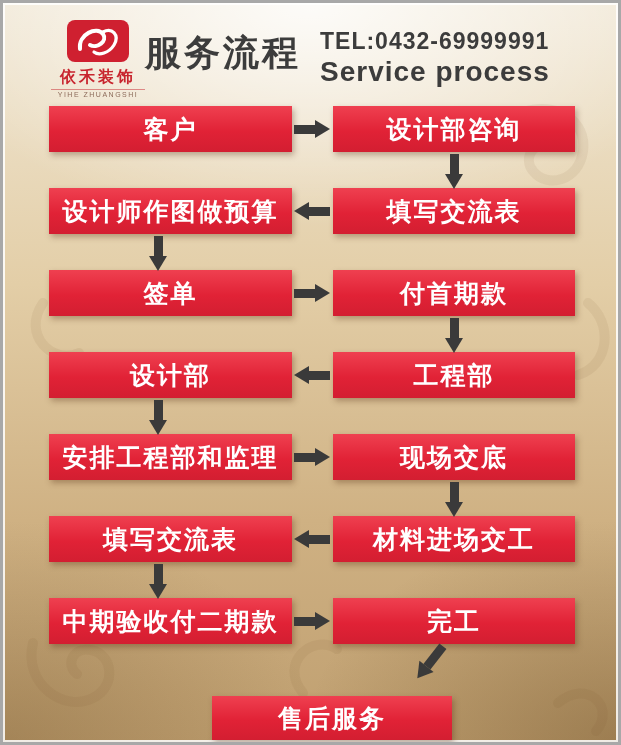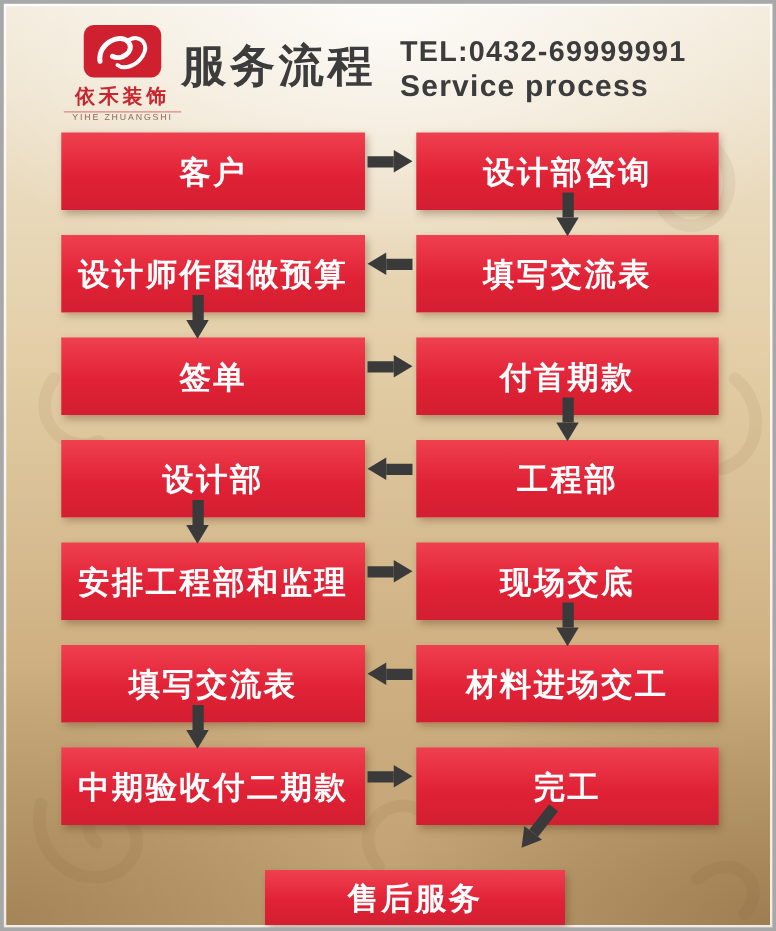--- a/index.html
+++ b/index.html
@@ -20,25 +20,25 @@
   .ornaments{position:absolute;left:0;top:0;width:621px;height:745px;pointer-events:none;}
 
   
   .logo{position:absolute;left:48px;top:16px;width:94px;text-align:center;}
   .logo-rect{display:block;margin:0 auto;}
   .brand-cn{margin-top:4px;font-size:16px;font-weight:bold;color:#c8252e;letter-spacing:3px;}
   .brand-en{margin-top:1px;font-size:7px;color:#8d6b5a;letter-spacing:1.5px;border-top:1px solid rgba(200,37,46,.5);padding-top:1px;}
   .title{position:absolute;left:142px;top:26px;font-size:36px;font-weight:bold;color:#3c3c3c;letter-spacing:3px;}
   .contact{position:absolute;left:317px;top:25px;color:#3c3c3c;}
   .tel{font-size:23px;font-weight:bold;letter-spacing:1px;}
-  .subtitle{font-size:24px;font-weight:600;letter-spacing:1px;margin-top:1px;}
+  .subtitle{font-size:28px;font-weight:600;letter-spacing:1px;margin-top:1px;}
 
   
   .node{
-    position:absolute;height:62px;
+    position:absolute;height:46px;
     background:linear-gradient(180deg,#ef4050 0%,#e12236 55%,#d31e31 100%);
     color:#fff;font-weight:bold;font-size:25px;letter-spacing:2px;
     display:flex;align-items:center;justify-content:center;
     box-shadow:2px 3px 6px rgba(80,40,15,.35);
     white-space:nowrap;
   }
   .col-l{left:46px;width:243px;}
   .col-r{left:330px;width:242px;}
   .r1{top:103px}.r2{top:185px}.r3{top:267px}.r4{top:349px}
   .r5{top:431px}.r6{top:513px}.r7{top:595px}

